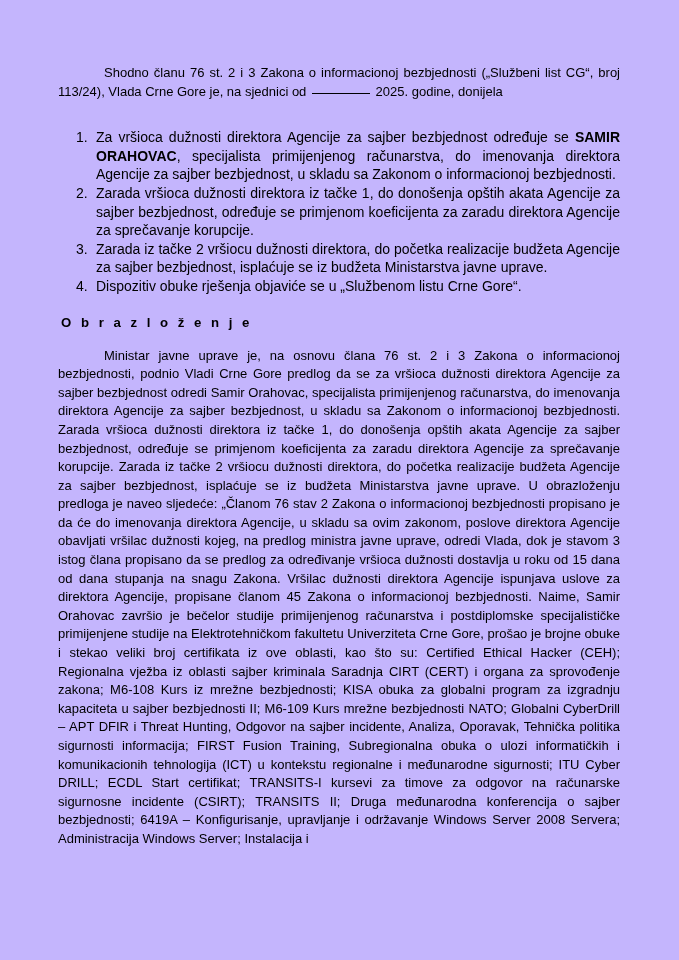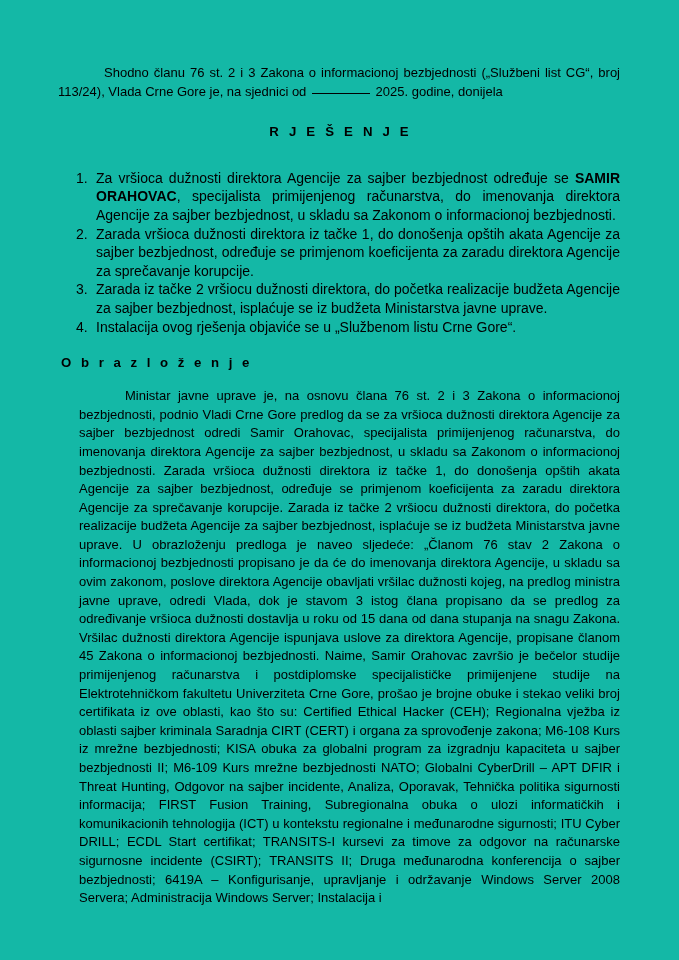--- a/index.html
+++ b/index.html
@@ -13,21 +13,21 @@
     overflow: hidden;
     font-family: "Liberation Sans", sans-serif;
     color: #000000;
     -webkit-font-smoothing: antialiased;
   }
 
   .page {
     position: relative;
     width: 679px;
     height: 960px;
-    background: #14b8a6;
+    background: #c4b5fd;
     box-sizing: border-box;
     padding: 4px;
   }
 
   .content {
     position: absolute;
     left: 58px;
     top: 64px;
     width: 562px;
   }
@@ -105,54 +105,52 @@
     font-weight: bold;
     font-size: 13.2px;
     letter-spacing: 3.0px;
     margin-left: 3px;
   }
 
   
   .reason-body {
     margin-top: 17px;
     text-indent: 46px;
-    margin-left: 21px;
   }
 
   
   .p-just { text-align: justify; text-align-last: left; }
 </style>
 </head>
 <body>
 
 <div class="page">
   <div class="content">
 
     <p class="body-text intro p-just">
       <span>Shodno članu 76 st. 2 i 3 Zakona o informacionoj bezbjednosti („Službeni list CG“, broj 113/24), Vlada Crne Gore je, na sjednici od</span>
       <span class="blank-line"></span>
       <span>2025. godine, donijela</span>
     </p>
 
     <div class="title-block">
-      <div class="title-main">R J E Š E N J E</div>
     </div>
 
     <ol class="decisions">
       <li>
         <span>Za vršioca dužnosti direktora Agencije za sajber bezbjednost određuje se </span><b>SAMIR ORAHOVAC</b><span>, specijalista primijenjenog računarstva, do imenovanja direktora Agencije za sajber bezbjednost, u skladu sa Zakonom o informacionoj bezbjednosti.</span>
       </li>
       <li>
         <span>Zarada vršioca dužnosti direktora iz tačke 1, do donošenja opštih akata Agencije za sajber bezbjednost, određuje se primjenom koeficijenta za zaradu direktora Agencije za sprečavanje korupcije.</span>
       </li>
       <li>
         <span>Zarada iz tačke 2 vršiocu dužnosti direktora, do početka realizacije budžeta Agencije za sajber bezbjednost, isplaćuje se iz budžeta Ministarstva javne uprave.</span>
       </li>
       <li>
-        <span>Instalacija ovog rješenja objaviće se u „Službenom listu Crne Gore“.</span>
+        <span>Dispozitiv obuke rješenja objaviće se u „Službenom listu Crne Gore“.</span>
       </li>
     </ol>
 
     <div class="reason-head">O b r a z l o ž e n j e</div>
 
     <p class="body-text reason-body">Ministar javne uprave je, na osnovu člana 76 st. 2 i 3 Zakona o informacionoj bezbjednosti, podnio Vladi Crne Gore predlog da se za vršioca dužnosti direktora Agencije za sajber bezbjednost odredi Samir Orahovac, specijalista primijenjenog računarstva, do imenovanja direktora Agencije za sajber bezbjednost, u skladu sa Zakonom o informacionoj bezbjednosti. Zarada vršioca dužnosti direktora iz tačke 1, do donošenja opštih akata Agencije za sajber bezbjednost, određuje se primjenom koeficijenta za zaradu direktora Agencije za sprečavanje korupcije. Zarada iz tačke 2 vršiocu dužnosti direktora, do početka realizacije budžeta Agencije za sajber bezbjednost, isplaćuje se iz budžeta Ministarstva javne uprave. U obrazloženju predloga je naveo sljedeće: „Članom 76 stav 2 Zakona o informacionoj bezbjednosti propisano je da će do imenovanja direktora Agencije, u skladu sa ovim zakonom, poslove direktora Agencije obavljati vršilac dužnosti kojeg, na predlog ministra javne uprave, odredi Vlada, dok je stavom 3 istog člana propisano da se predlog za određivanje vršioca dužnosti dostavlja u roku od 15 dana od dana stupanja na snagu Zakona. Vršilac dužnosti direktora Agencije ispunjava uslove za direktora Agencije, propisane članom 45 Zakona o informacionoj bezbjednosti. Naime, Samir Orahovac završio je bečelor studije primijenjenog računarstva i postdiplomske specijalističke primijenjene studije na Elektrotehničkom fakultetu Univerziteta Crne Gore, prošao je brojne obuke i stekao veliki broj certifikata iz ove oblasti, kao što su: Certified Ethical Hacker (CEH); Regionalna vježba iz oblasti sajber kriminala Saradnja CIRT (CERT) i organa za sprovođenje zakona; M6-108 Kurs iz mrežne bezbjednosti; KISA obuka za globalni program za izgradnju kapaciteta u sajber bezbjednosti II; M6-109 Kurs mrežne bezbjednosti NATO; Globalni CyberDrill – APT DFIR i Threat Hunting, Odgovor na sajber incidente, Analiza, Oporavak, Tehnička politika sigurnosti informacija; FIRST Fusion Training, Subregionalna obuka o ulozi informatičkih i komunikacionih tehnologija (ICT) u kontekstu regionalne i međunarodne sigurnosti; ITU Cyber DRILL; ECDL Start certifikat; TRANSITS-I kursevi za timove za odgovor na računarske sigurnosne incidente (CSIRT); TRANSITS II; Druga međunarodna konferencija o sajber bezbjednosti; 6419A – Konfigurisanje, upravljanje i održavanje Windows Server 2008 Servera; Administracija Windows Server; Instalacija i</p>
 
   </div>
 </div>
 

